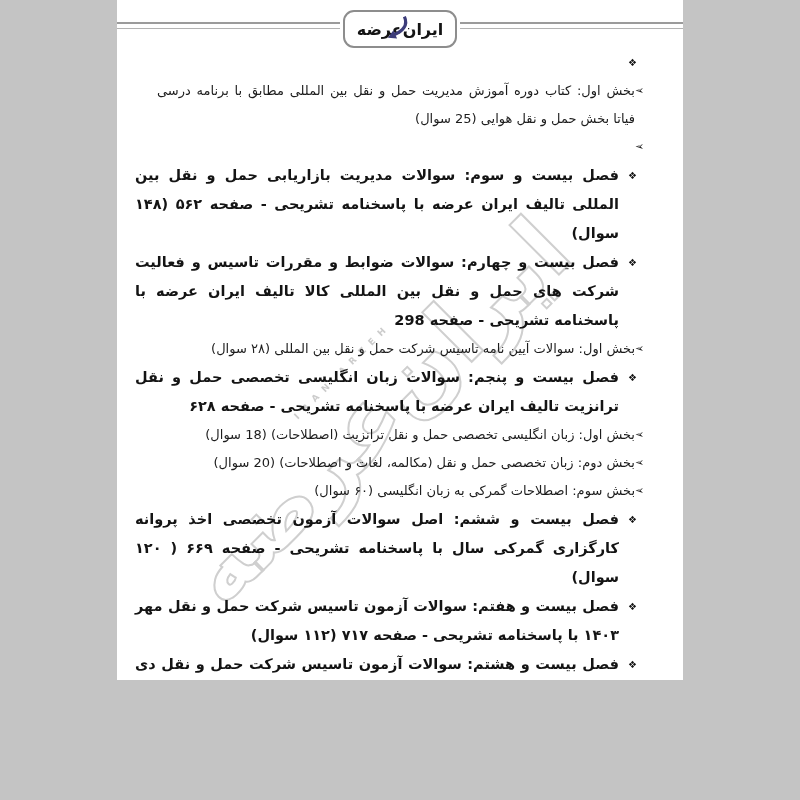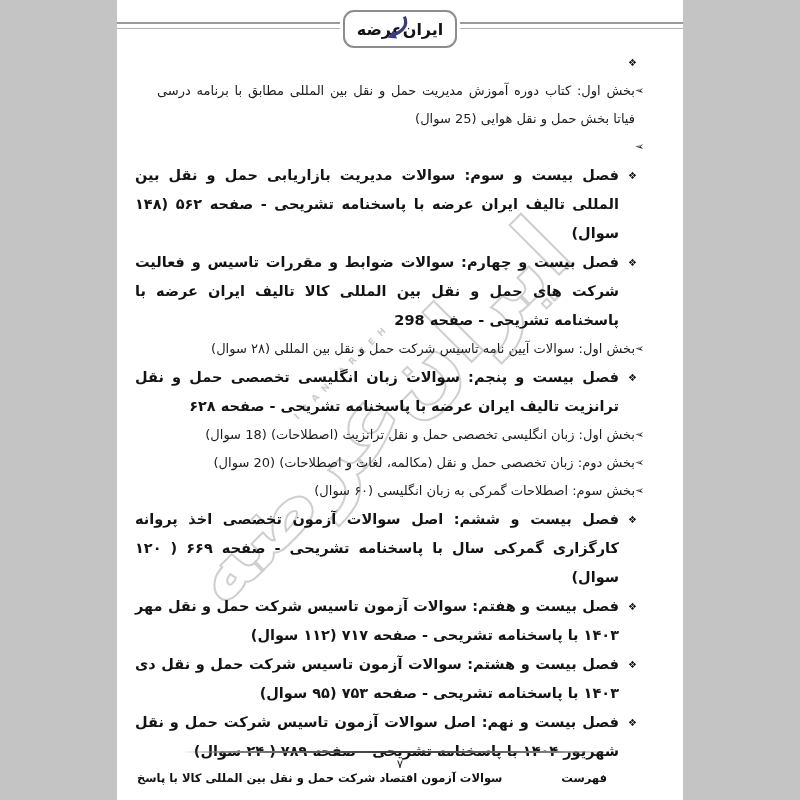--- a/index.html
+++ b/index.html
@@ -1,17 +1,17 @@
 <!DOCTYPE html>
 <html lang="fa"><head>
 <meta charset="utf-8">
 <style>
   html,body{margin:0;padding:0;}
   body{background:#c4c4c4;font-family:"DejaVu Sans",sans-serif;}
-  .stage{position:relative;width:800px;height:800px;background:#c4c4c4;overflow:hidden;}
+  .stage{position:relative;width:800px;height:680px;background:#c4c4c4;overflow:hidden;}
   .page{position:absolute;left:117px;top:0;width:566px;height:800px;background:#ffffff;overflow:hidden;}
 
   
   .header-rule{position:absolute;top:22px;left:0;right:0;height:4px;
     border-top:2px solid #9b9b9b;border-bottom:1px solid #b3b3b3;z-index:1;}
   .logo-pill{position:absolute;top:10px;left:50%;transform:translateX(-50%);
     width:110px;height:34px;background:#fff;border:2px solid #8d8d8d;border-radius:11px;
     display:flex;align-items:center;justify-content:center;z-index:2;box-shadow:0 0 0 3px #ffffff;}
   .logo-text{font-weight:bold;font-size:16px;direction:rtl;color:#141414;letter-spacing:-1px;}
   .logo-arrow{position:absolute;left:42px;top:3px;width:22px;height:27px;}

